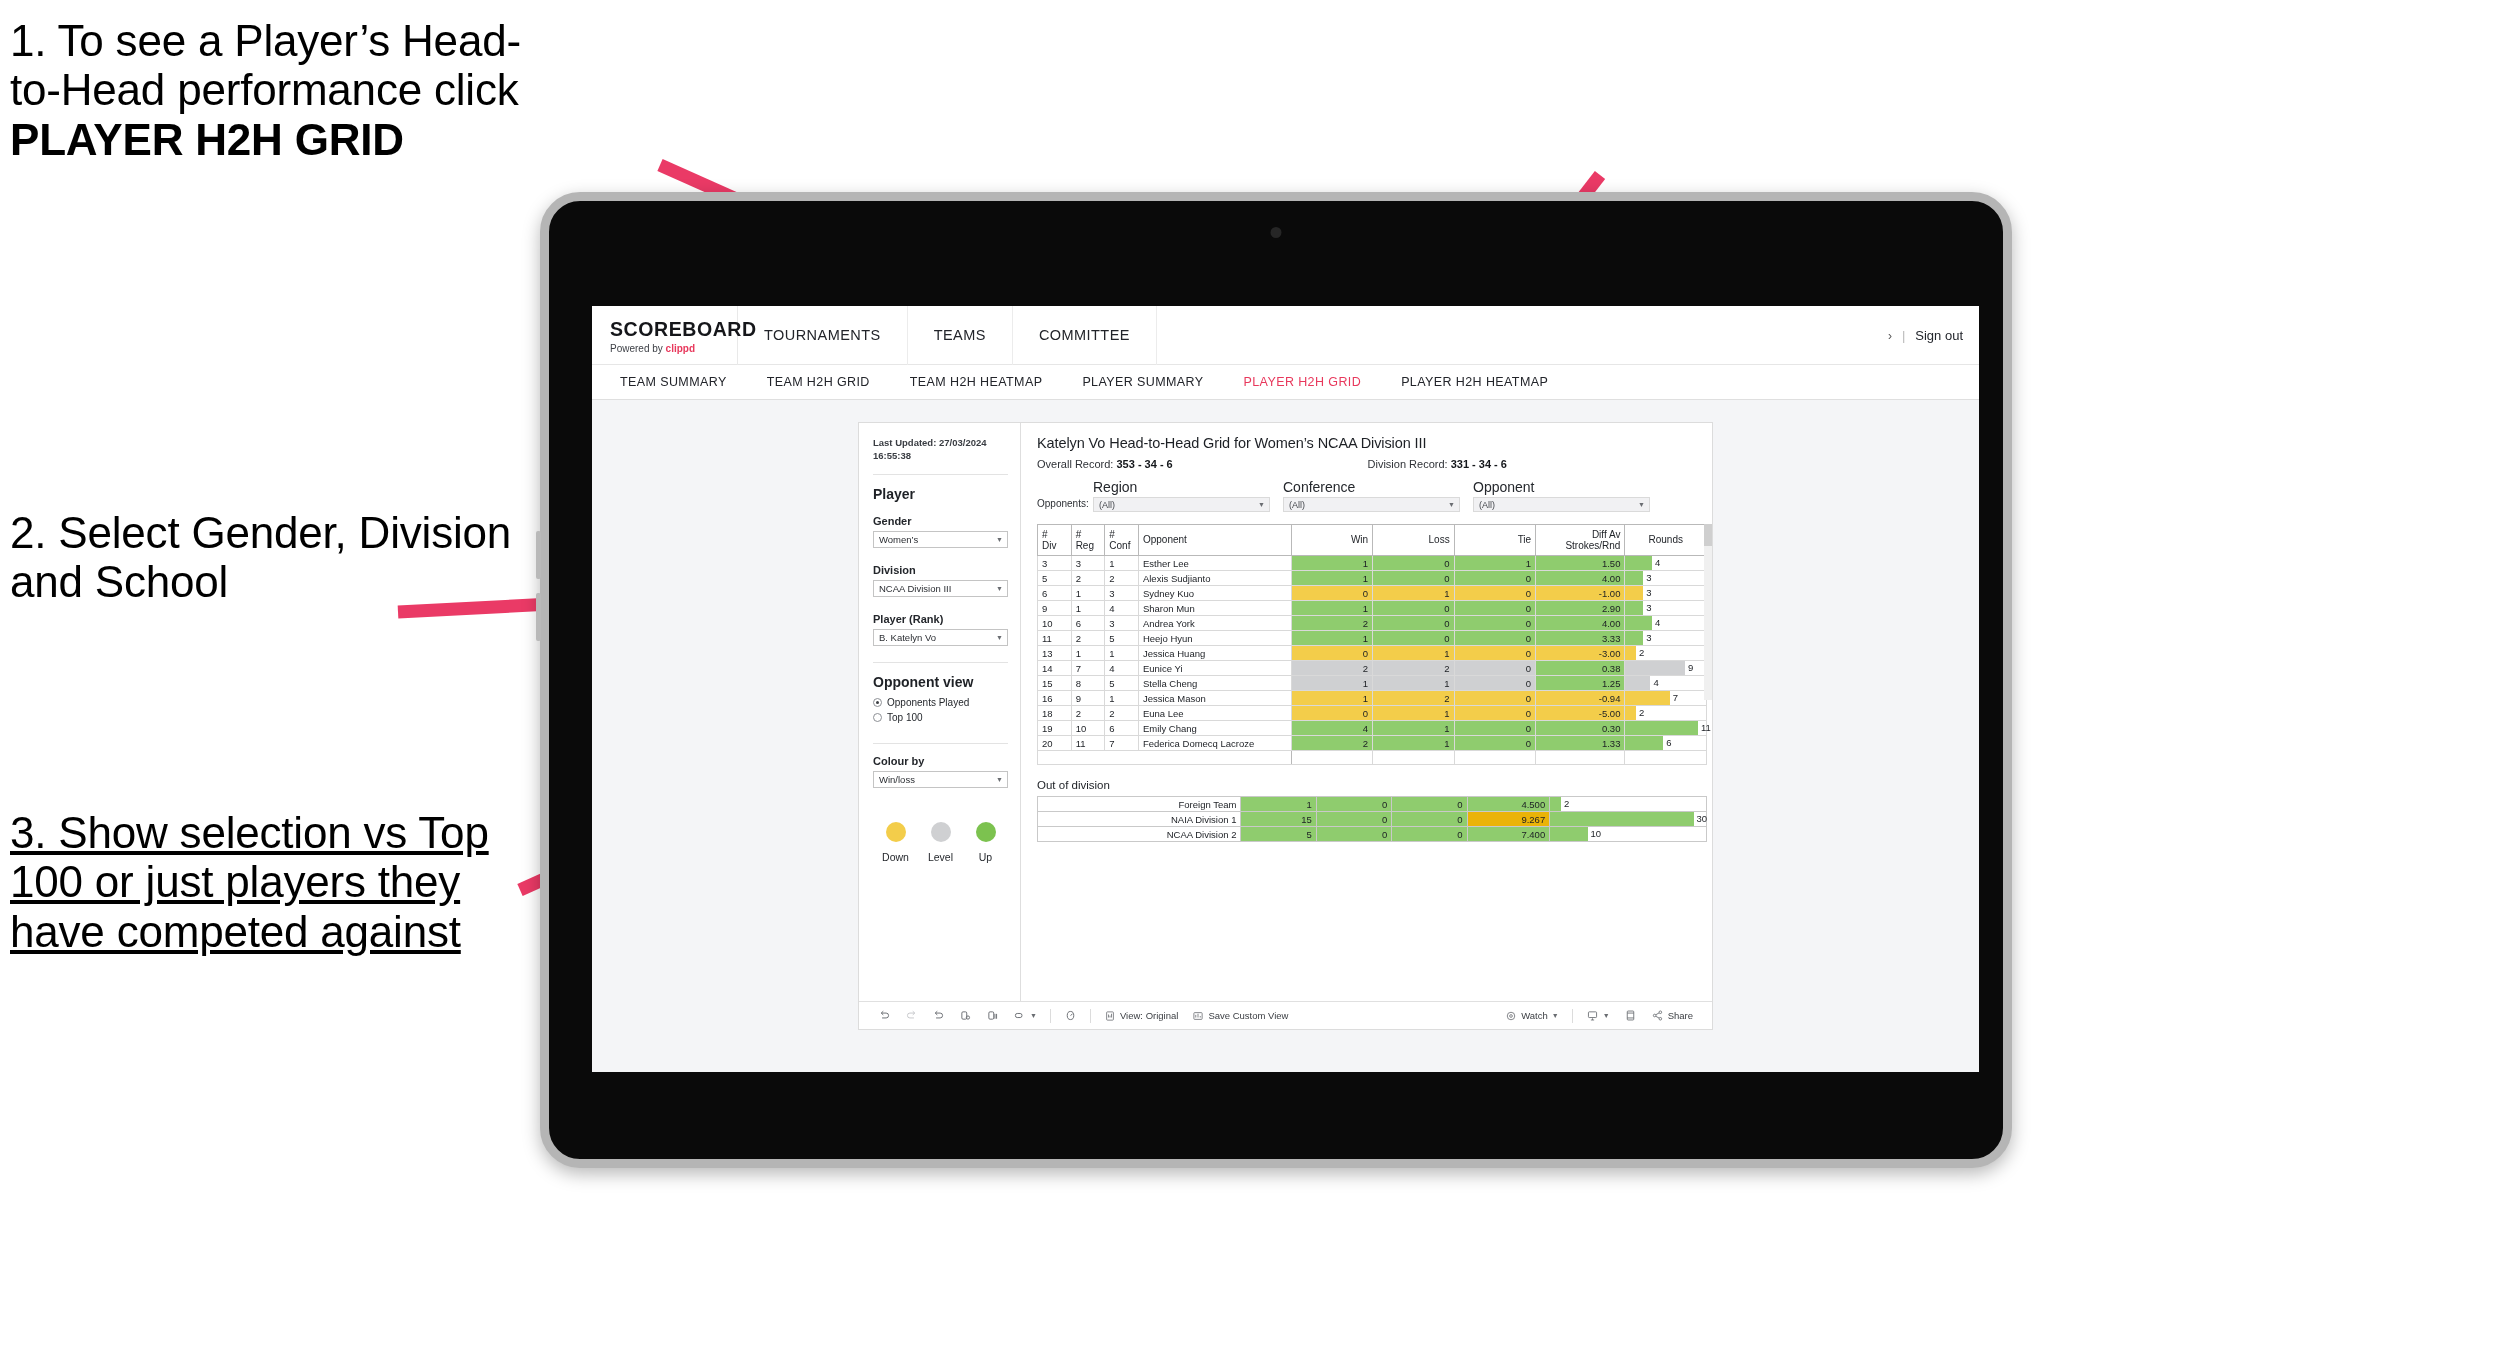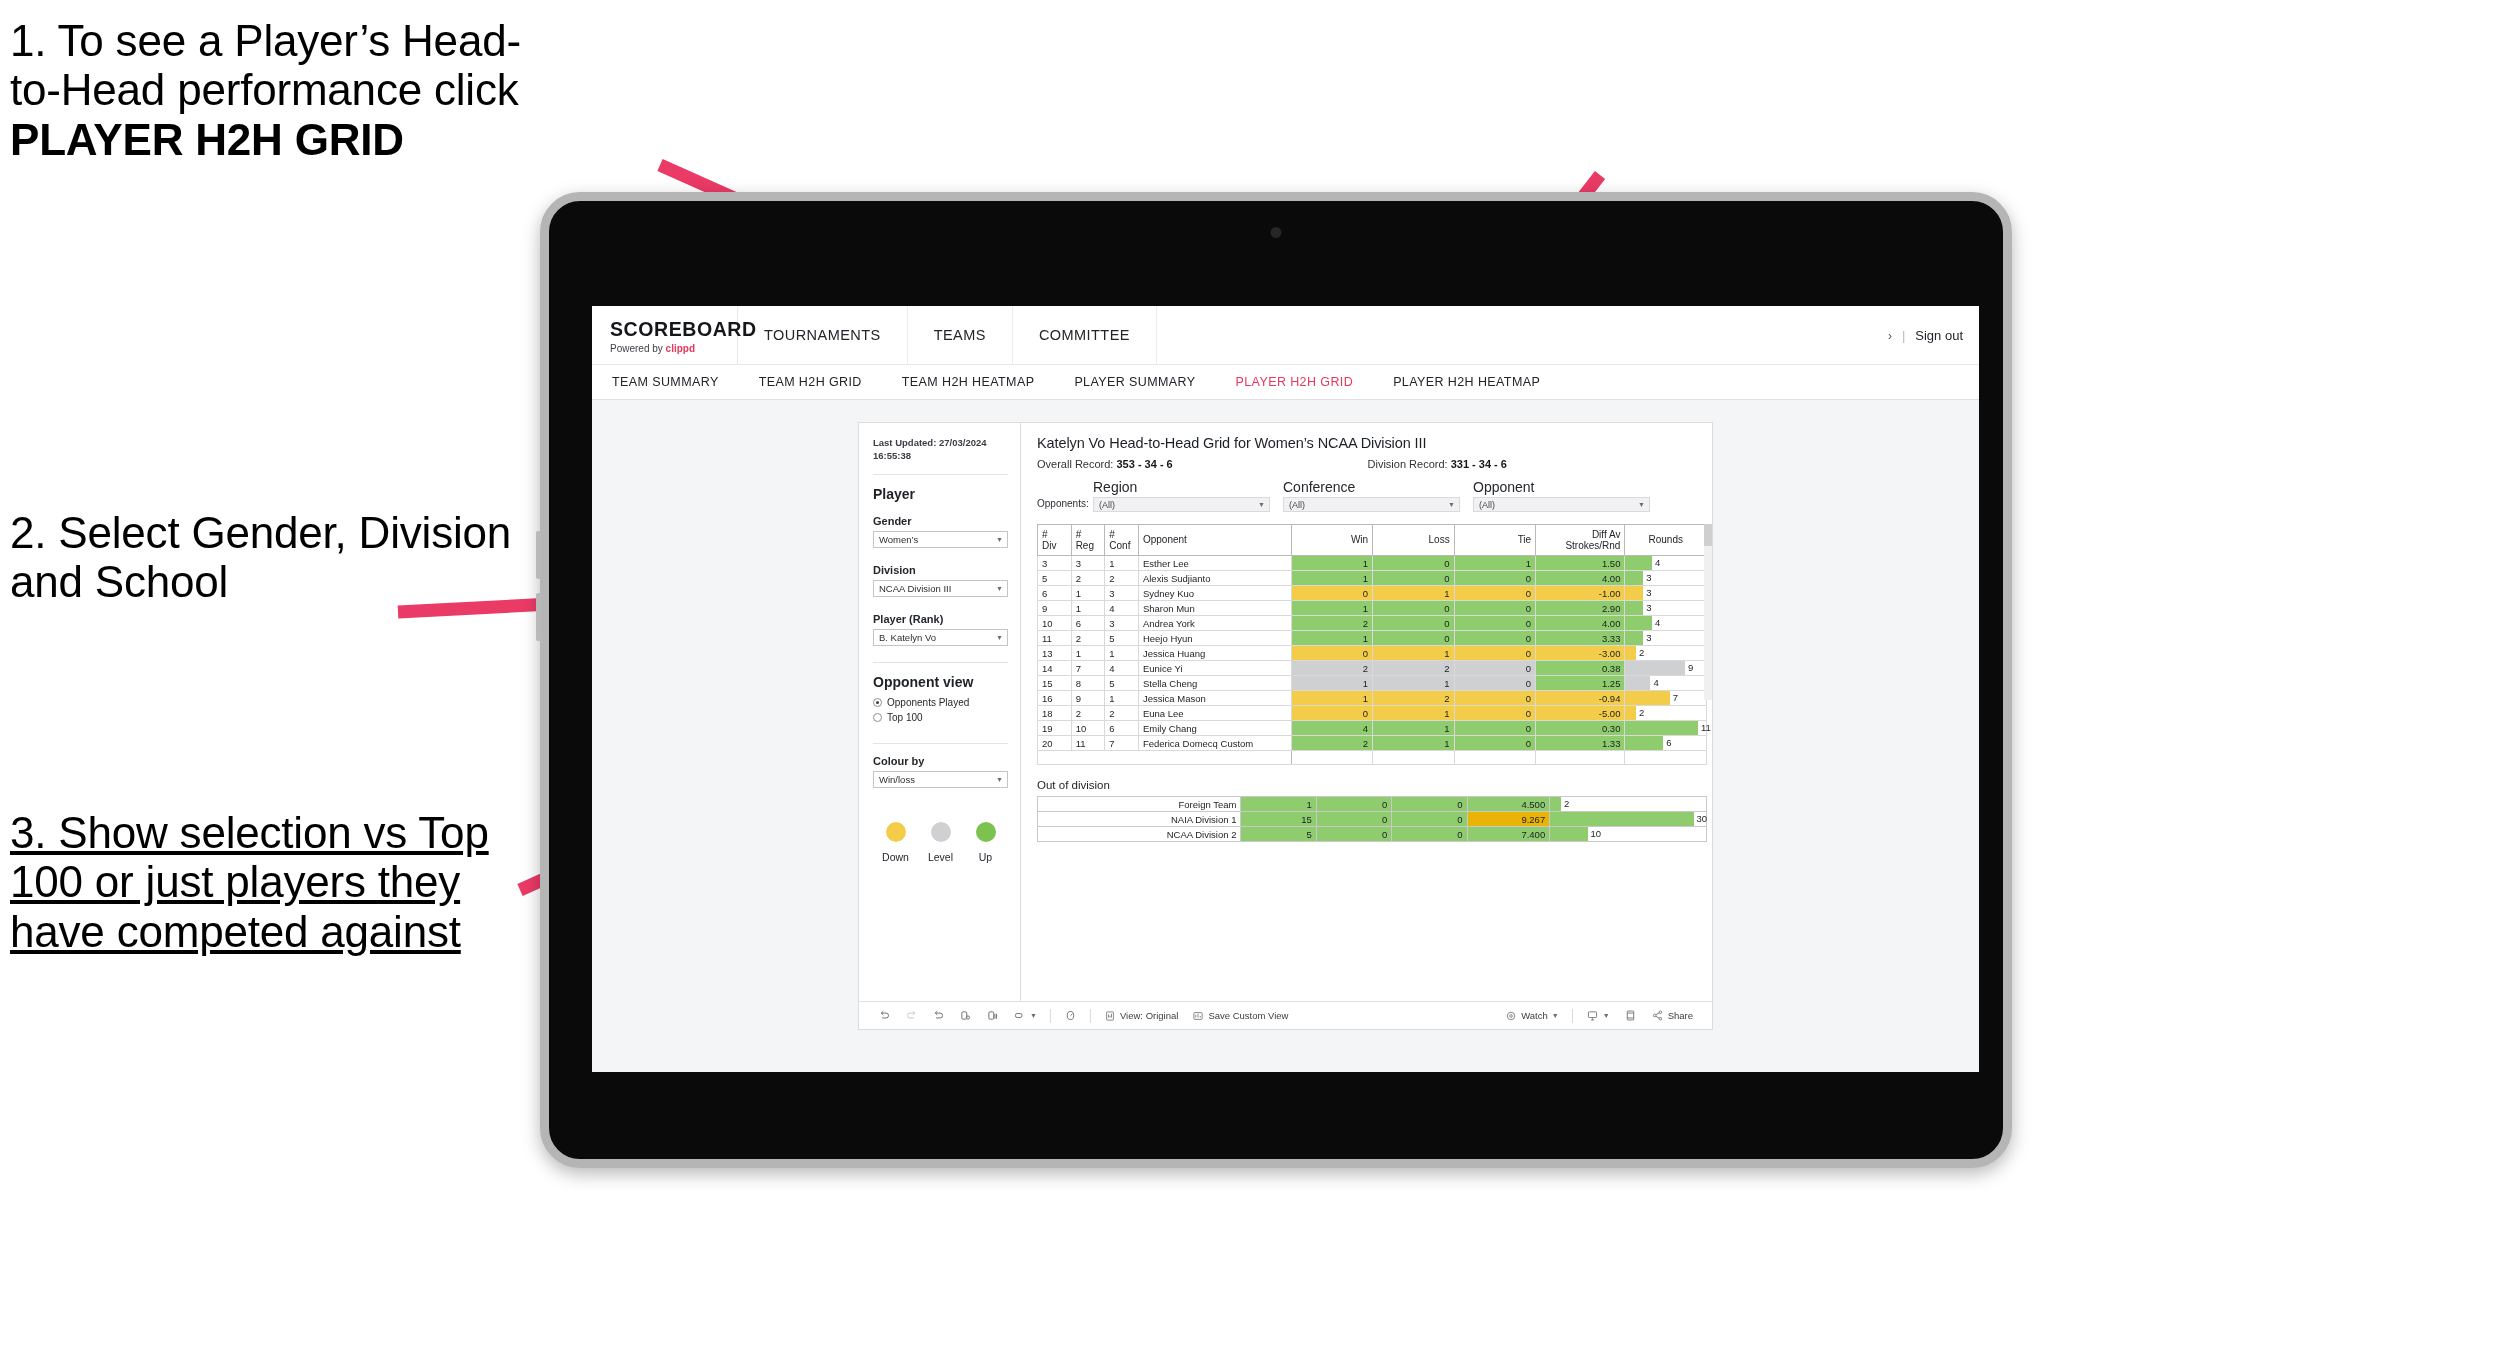--- a/index.html
+++ b/index.html
@@ -80,21 +80,21 @@
     font-size: 13px; color: #23262c;
   }
   #signout .sep { color: #b9b9b9; }
   #signout .chev { color: #555; font-size: 12px; }
 
   
   #subnav {
     height: 35px; background: #fff;
     display: flex; align-items: center;
     border-bottom: 1px solid #dfdfdf;
-    padding-left: 20px;
+    padding-left: 28px;
   }
   #subnav .sn {
     font-size: 12.5px; color: #22242a; letter-spacing: .4px;
     margin-right: 40px; cursor: pointer; white-space: nowrap;
   }
   #subnav .sn.active { color: #e8385c; }
 
   
   #viz-wrap { padding: 22px 0 0 0; height: 672px; background: #f4f5f7; }
   #viz {
@@ -484,21 +484,21 @@
                         <td class="c-num" style="background:#8fcc6e">4</td>
                         <td class="c-num" style="background:#8fcc6e">1</td>
                         <td class="c-num" style="background:#8fcc6e">0</td>
                         <td class="c-diff" style="background:#8fcc6e">0.30</td>
                         <td class="c-rnd"><span class="rnd-bar" style="width:90%;background:#8fcc6e"></span><span class="rnd-val" style="margin-left:90%">11</span></td>
                       </tr>
                       <tr>
                         <td class="c-div">20</td>
                         <td class="c-reg">11</td>
                         <td class="c-conf">7</td>
-                        <td class="c-opp">Federica Domecq Custom</td>
+                        <td class="c-opp">Federica Domecq Lacroze</td>
                         <td class="c-num" style="background:#8fcc6e">2</td>
                         <td class="c-num" style="background:#8fcc6e">1</td>
                         <td class="c-num" style="background:#8fcc6e">0</td>
                         <td class="c-diff" style="background:#8fcc6e">1.33</td>
                         <td class="c-rnd"><span class="rnd-bar" style="width:47%;background:#8fcc6e"></span><span class="rnd-val" style="margin-left:47%">6</span></td>
                       </tr>
                       <tr class="blank-pad">
                         <td colspan="4" style="border-right:1px solid #b9b9b9"></td>
                         <td></td>
                         <td></td>

